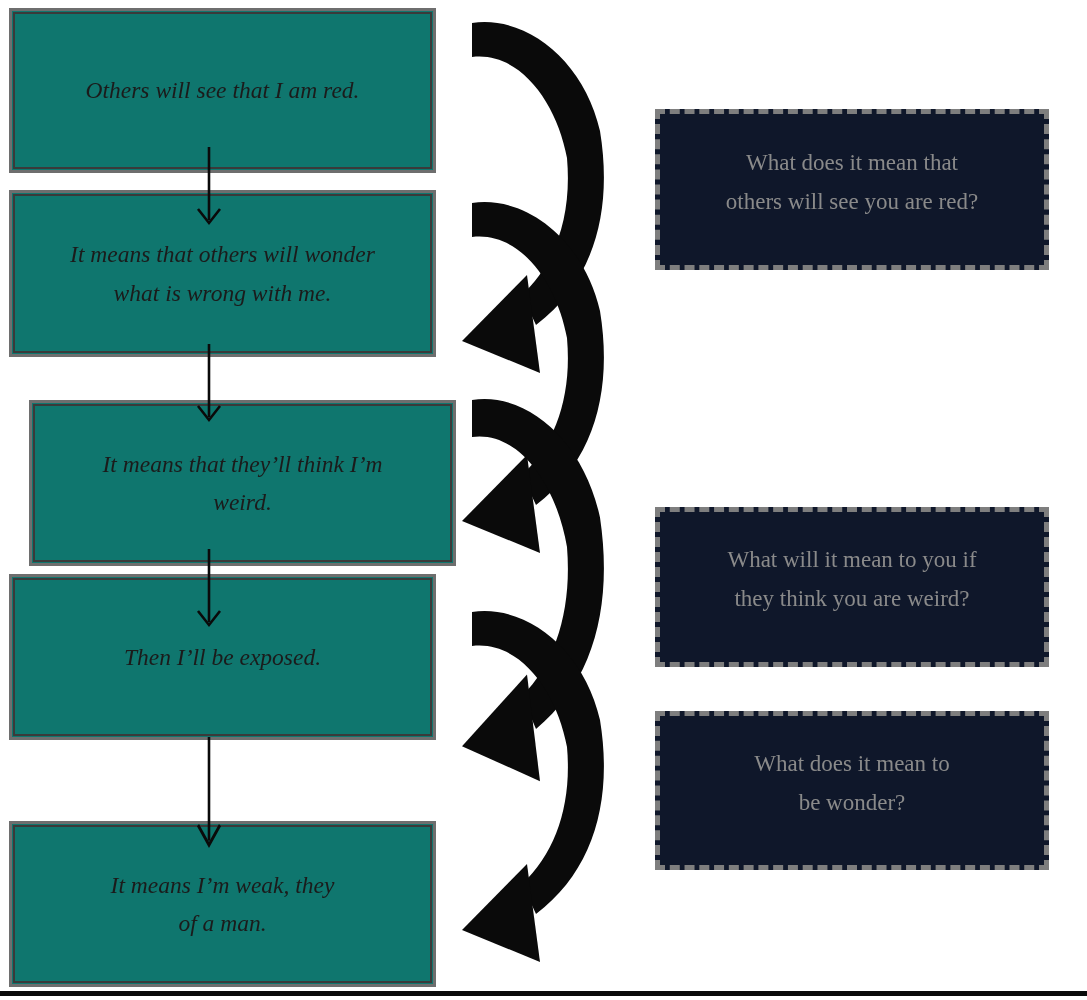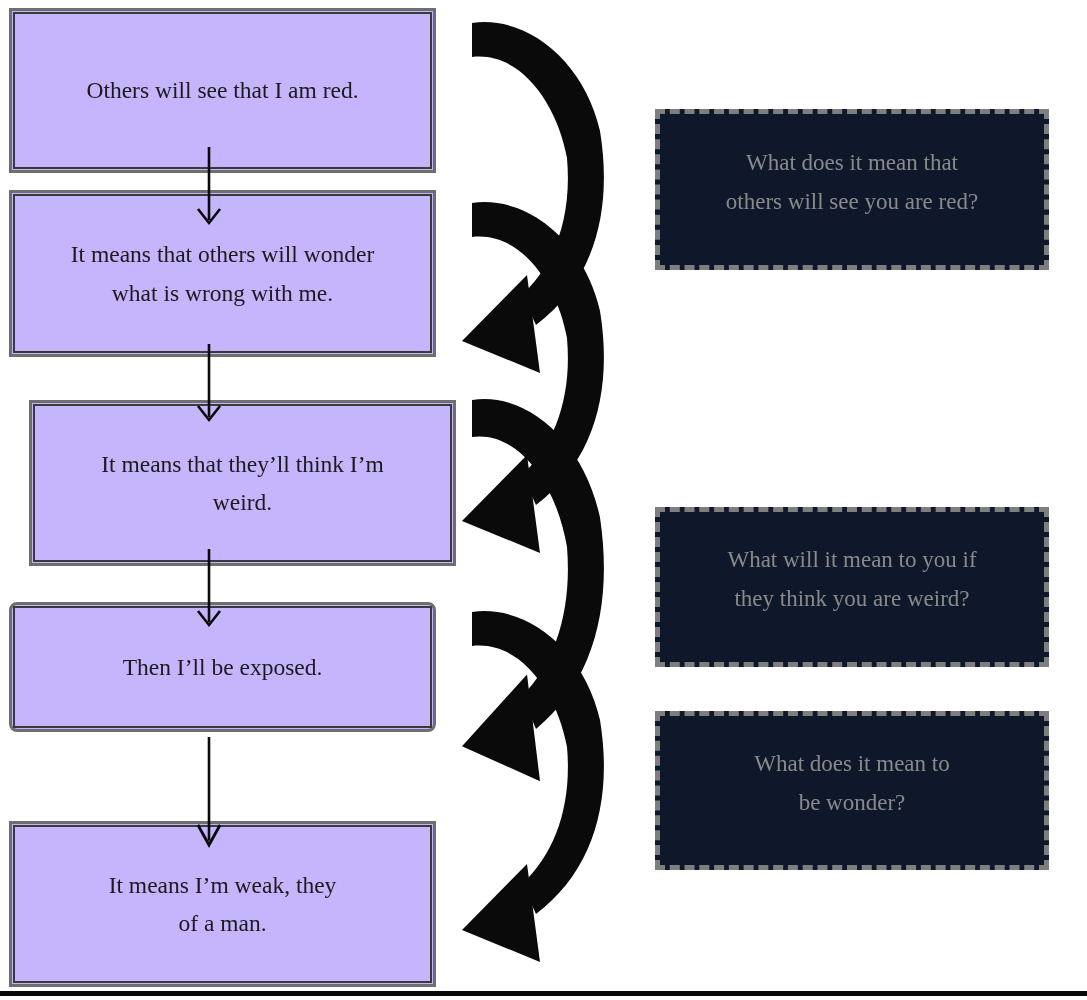--- a/index.html
+++ b/index.html
@@ -16,42 +16,43 @@
     font-family: "Liberation Serif", serif;
   }
 
   
   .statement-box {
     position: absolute;
     left: 9px;
     width: 427px;
     box-sizing: border-box;
     border: 3px solid var(--statement-border-outer, #6e6e6e);
-    background: #c4b5fd;
+    background: #0f766e;
+    font-style: italic;
   }
   .statement-inner {
     position: absolute;
     inset: 1px;
     border: 2px solid var(--statement-border-inner, #3a3a3a);
     display: flex;
     align-items: center;
     justify-content: center;
   }
   .statement-text {
     font-size: 23.5px;
     line-height: 1.62;
     color: var(--statement-text, #1b1b1b);
     text-align: center;
     white-space: pre-line;
     padding: 0 10px;
   }
   .s1 { top: 8px;   height: 165px; }
   .s2 { top: 190px; height: 167px; }
   .s3 { top: 400px; height: 166px; margin-left: 20px; }
-  .s4 { top: 602px; height: 130px; border-radius: 8px; }
+  .s4 { top: 574px; height: 166px; }
   .s5 { top: 821px; height: 166px; }
 
   
   .question-box {
     position: absolute;
     left: 655px;
     width: 394px;
     box-sizing: border-box;
     border: 5px dashed var(--question-border, #7e7e7e);
     background: #0f172a;

